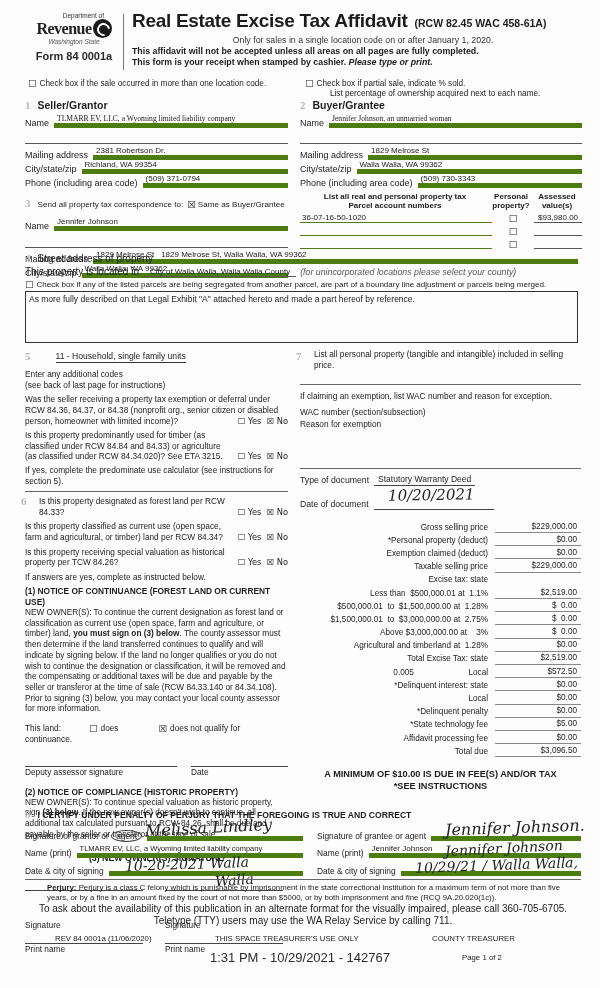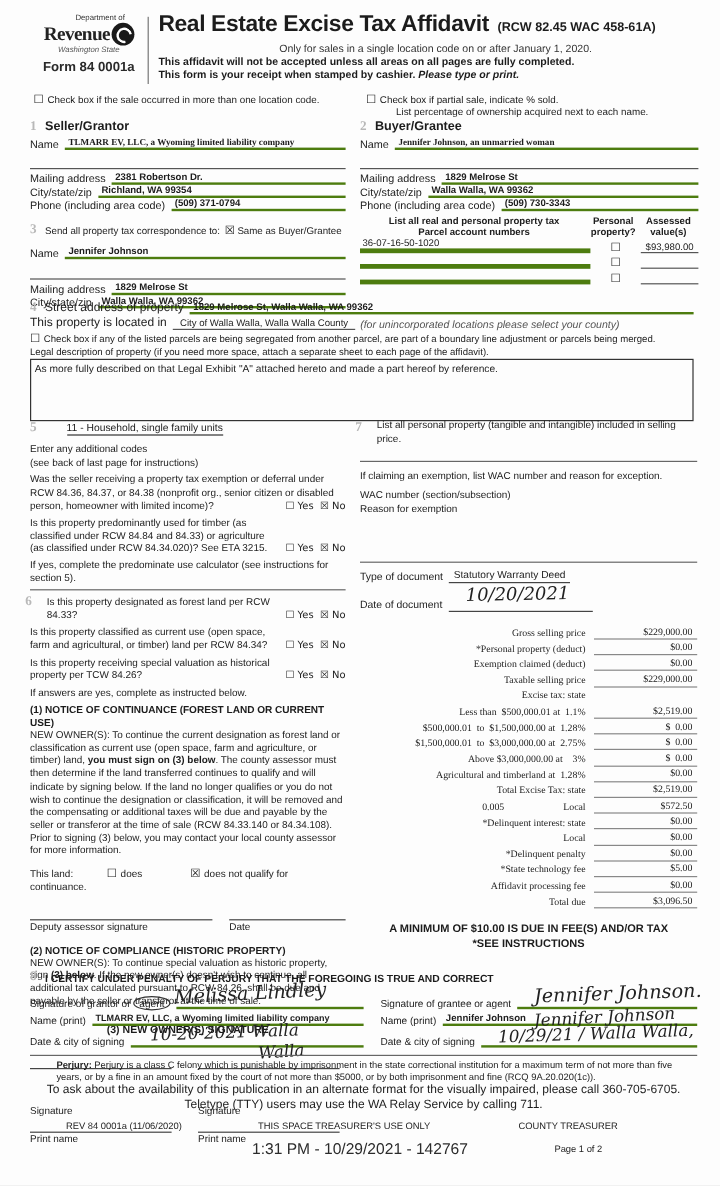--- a/index.html
+++ b/index.html
@@ -17,40 +17,40 @@
   .swirl{width:19px;height:19px;border-radius:50%;background:#1a1a1a;position:relative;flex:0 0 auto;}
   .swirl::after{content:"";position:absolute;left:4px;top:4px;width:9px;height:9px;border:2px solid #fff;border-color:#fff transparent #fff #fff;border-radius:50%;transform:rotate(35deg);}
   .vline{border-left:1.5px solid #777;}
   .title{font-size:19px;font-weight:bold;white-space:nowrap;letter-spacing:-0.3px;}
   .titleref{font-size:10.5px;font-weight:bold;}
   .hline1{font-size:8.8px;color:#333;margin-top:3px;text-align:center;}
   .hline2{font-size:8.8px;font-weight:bold;margin-top:1px;}
   
   .row{display:flex;align-items:flex-end;}
   .lbl{white-space:nowrap;padding-right:5px;}
-  .fill{flex:1;border-bottom:2px solid #4d7c0f;white-space:nowrap;padding:0 3px;overflow:hidden;font-weight:bold;}
+  .fill{flex:1;border-bottom:5px solid #4d7c0f;white-space:nowrap;padding:0 3px;overflow:hidden;}
   .blankline{border-bottom:1px solid #555;height:10px;}
   .cbx{font-family:"DejaVu Sans",sans-serif;font-size:9.5px;line-height:1;padding-right:3px;}
   .secnum{color:#b8b8b8;font-weight:bold;font-size:11px;font-family:"Liberation Serif",serif;padding-right:7px;}
   .bold{font-weight:bold;}
   .note{font-style:italic;color:#555;}
   .q{position:relative;margin-top:4px;font-size:8.3px;line-height:1.28;}
   .q .qtext{display:block;padding-right:62px;}
   .ans{position:absolute;right:0;bottom:0;white-space:pre;font-family:"DejaVu Sans",sans-serif;font-size:8.3px;}
   .hr{border-top:1px solid #666;}
   .para{font-size:8.25px;line-height:1.3;text-align:left;}
   .hw{font-family:"DejaVu Serif",serif;font-style:italic;color:#222;white-space:nowrap;}
   
   .ptable-head{display:flex;font-size:8px;font-weight:bold;text-align:center;line-height:1.15;}
   .prow{display:flex;align-items:flex-end;height:13px;}
-  .pnum{width:190px;border-bottom:4px solid #4d7c0f;font-size:8px;padding-left:2px;margin-top:32px;}
+  .pnum{width:190px;border-bottom:1px solid #4d7c0f;font-size:8px;padding-left:2px;margin-top:32px;}
   .pcb{width:42px;text-align:center;font-family:"DejaVu Sans",sans-serif;font-size:9.5px;line-height:1;}
   .pval{flex:1;border-bottom:1px solid #555;font-size:8px;text-align:left;padding-left:4px;}
   
-  .tax-row{display:flex;align-items:flex-end;height:13.2px;font-family:Liberation Serif, serif;font-size:8.2px;}
+  .tax-row{display:flex;align-items:flex-end;height:13.2px;font-family:Liberation Sans, sans-serif;font-size:8.2px;}
   .tax-label{flex:1;text-align:right;padding-right:7px;white-space:pre;}
   .tax-amount{width:82px;border-bottom:1px solid #888;text-align:right;padding-right:4px;white-space:pre;}
   .tax-row.noline .tax-amount{border-bottom:none;}
   .circled{border:1px solid #333;border-radius:50%;padding:0 4px;}
   .sig-ul{border-bottom:1px solid #444;}
 </style>
 </head>
 <body>
 
 <div class="page">
@@ -190,21 +190,20 @@
     </div>
     <div class="row" style="margin-top:2px;">
       <span class="lbl" style="font-size:10px;">This property is located in</span>
       <span style="border-bottom:1px solid #555;font-size:8px;padding:0 6px;">City of Walla Walla, Walla Walla County</span>
       <span class="note" style="font-size:8.8px;padding-left:4px;">(for unincorporated locations please select your county)</span>
     </div>
     <div class="row" style="margin-top:3px;font-size:8px;align-items:flex-start;">
       <span class="cbx">☐</span>
       <span>Check box if any of the listed parcels are being segregated from another parcel, are part of a boundary line adjustment or parcels being merged.</span>
     </div>
-    <div style="font-size:8px;margin-top:1px;">Legal description of property (if you need more space, attach a separate sheet to each page of the affidavit).</div>
     <div style="border:1px solid #333;height:46px;margin-top:1px;padding:2px 3px;font-size:8.5px;">
       <span>As more fully described on that Legal Exhibit "A" attached hereto and made a part hereof by reference.</span>
     </div>
   </div>
 
   <div class="abs" style="left:25px;top:349px;width:263px;font-size:8.3px;line-height:1.28;">
     <div class="row">
       <span class="secnum">5</span>
       <span style="margin-left:18px;border-bottom:1px solid #333;font-size:8.6px;">11 - Household, single family units</span>
     </div>

